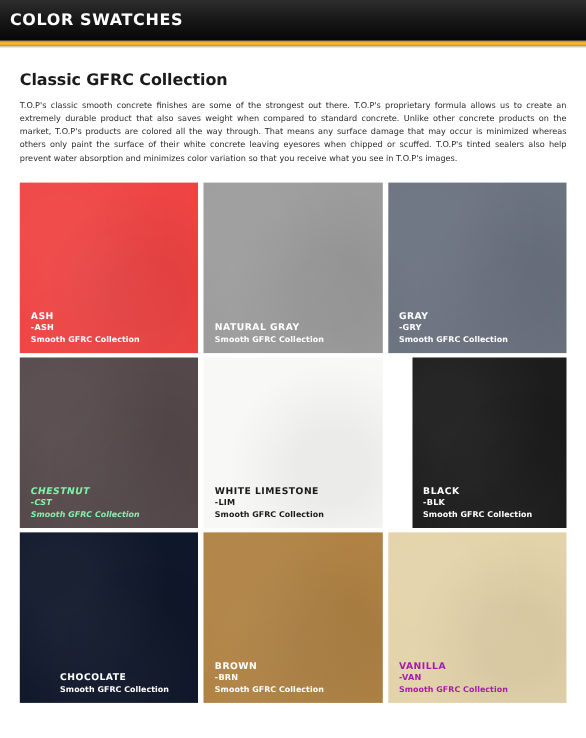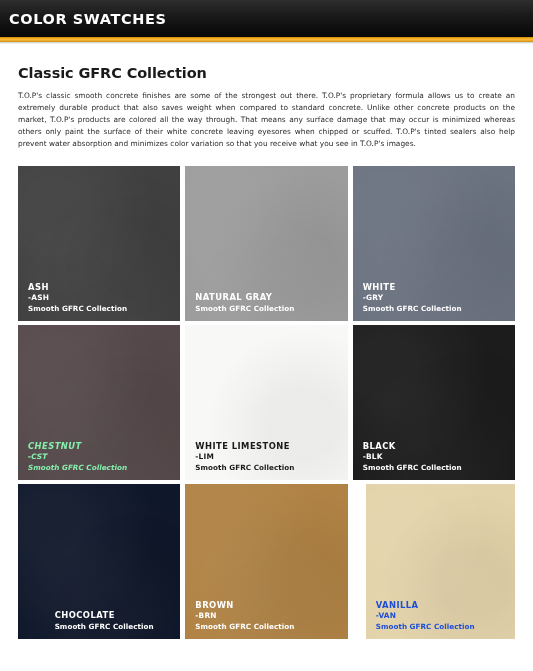--- a/index.html
+++ b/index.html
@@ -121,75 +121,75 @@
   <div class="header-title">COLOR SWATCHES</div>
 </div>
 <div class="accent-bar"></div>
 <div class="accent-shadow"></div>
 
 <div class="content">
   <h1 class="section-title">Classic GFRC Collection</h1>
   <p class="intro-text">T.O.P's classic smooth concrete finishes are some of the strongest out there. T.O.P's proprietary formula allows us to create an extremely durable product that also saves weight when compared to standard concrete. Unlike other concrete products on the market, T.O.P's products are colored all the way through. That means any surface damage that may occur is minimized whereas others only paint the surface of their white concrete leaving eyesores when chipped or scuffed. T.O.P's tinted sealers also help prevent water absorption and minimizes color variation so that you receive what you see in T.O.P's images.</p>
 
   <div class="swatch-grid">
-      <div class="swatch" style="background-color: #404040; color: rgb(255, 255, 255);">
+      <div class="swatch" style="background-color: #ef4444; color: rgb(255, 255, 255);">
         <div class="swatch-text">
           <div class="swatch-name">ASH</div>
           <div class="swatch-code">-ASH</div>
           <div class="swatch-collection">Smooth GFRC Collection</div>
         </div>
       </div>
       <div class="swatch" style="background-color: rgb(156, 156, 156); color: rgb(255, 255, 255);">
         <div class="swatch-text">
           <div class="swatch-name">NATURAL GRAY</div>
           <div class="swatch-collection">Smooth GFRC Collection</div>
         </div>
       </div>
       <div class="swatch" style="background-color: rgb(107, 114, 128); color: rgb(255, 255, 255);">
         <div class="swatch-text">
-          <div class="swatch-name">WHITE</div>
+          <div class="swatch-name">GRAY</div>
           <div class="swatch-code">-GRY</div>
           <div class="swatch-collection">Smooth GFRC Collection</div>
         </div>
       </div>
       <div class="swatch" style="background-color: rgb(85, 72, 74); color: #86efac; font-style: italic;">
         <div class="swatch-text">
           <div class="swatch-name">CHESTNUT</div>
           <div class="swatch-code">-CST</div>
           <div class="swatch-collection">Smooth GFRC Collection</div>
         </div>
       </div>
       <div class="swatch" style="background-color: rgb(248, 248, 246); color: rgb(26, 26, 26);">
         <div class="swatch-text">
           <div class="swatch-name">WHITE LIMESTONE</div>
           <div class="swatch-code">-LIM</div>
           <div class="swatch-collection">Smooth GFRC Collection</div>
         </div>
       </div>
-      <div class="swatch" style="background-color: rgb(28, 28, 28); color: rgb(255, 255, 255);">
+      <div class="swatch" style="background-color: rgb(28, 28, 28); color: rgb(255, 255, 255); margin-left: 22px;">
         <div class="swatch-text">
           <div class="swatch-name">BLACK</div>
           <div class="swatch-code">-BLK</div>
           <div class="swatch-collection">Smooth GFRC Collection</div>
         </div>
       </div>
       <div class="swatch" style="background-color: #0f172a; color: rgb(255, 255, 255); align-items: center;">
         <div class="swatch-text">
           <div class="swatch-name">CHOCOLATE</div>
           <div class="swatch-collection">Smooth GFRC Collection</div>
         </div>
       </div>
       <div class="swatch" style="background-color: rgb(176, 130, 68); color: rgb(255, 255, 255);">
         <div class="swatch-text">
           <div class="swatch-name">BROWN</div>
           <div class="swatch-code">-BRN</div>
           <div class="swatch-collection">Smooth GFRC Collection</div>
         </div>
       </div>
-      <div class="swatch" style="background-color: rgb(227, 211, 170); color: #1d4ed8; margin-left: 13px;">
+      <div class="swatch" style="background-color: rgb(227, 211, 170); color: #a21caf;">
         <div class="swatch-text">
           <div class="swatch-name">VANILLA</div>
           <div class="swatch-code">-VAN</div>
           <div class="swatch-collection">Smooth GFRC Collection</div>
         </div>
       </div>
     </div>
 </div>
 
 </body></html>

